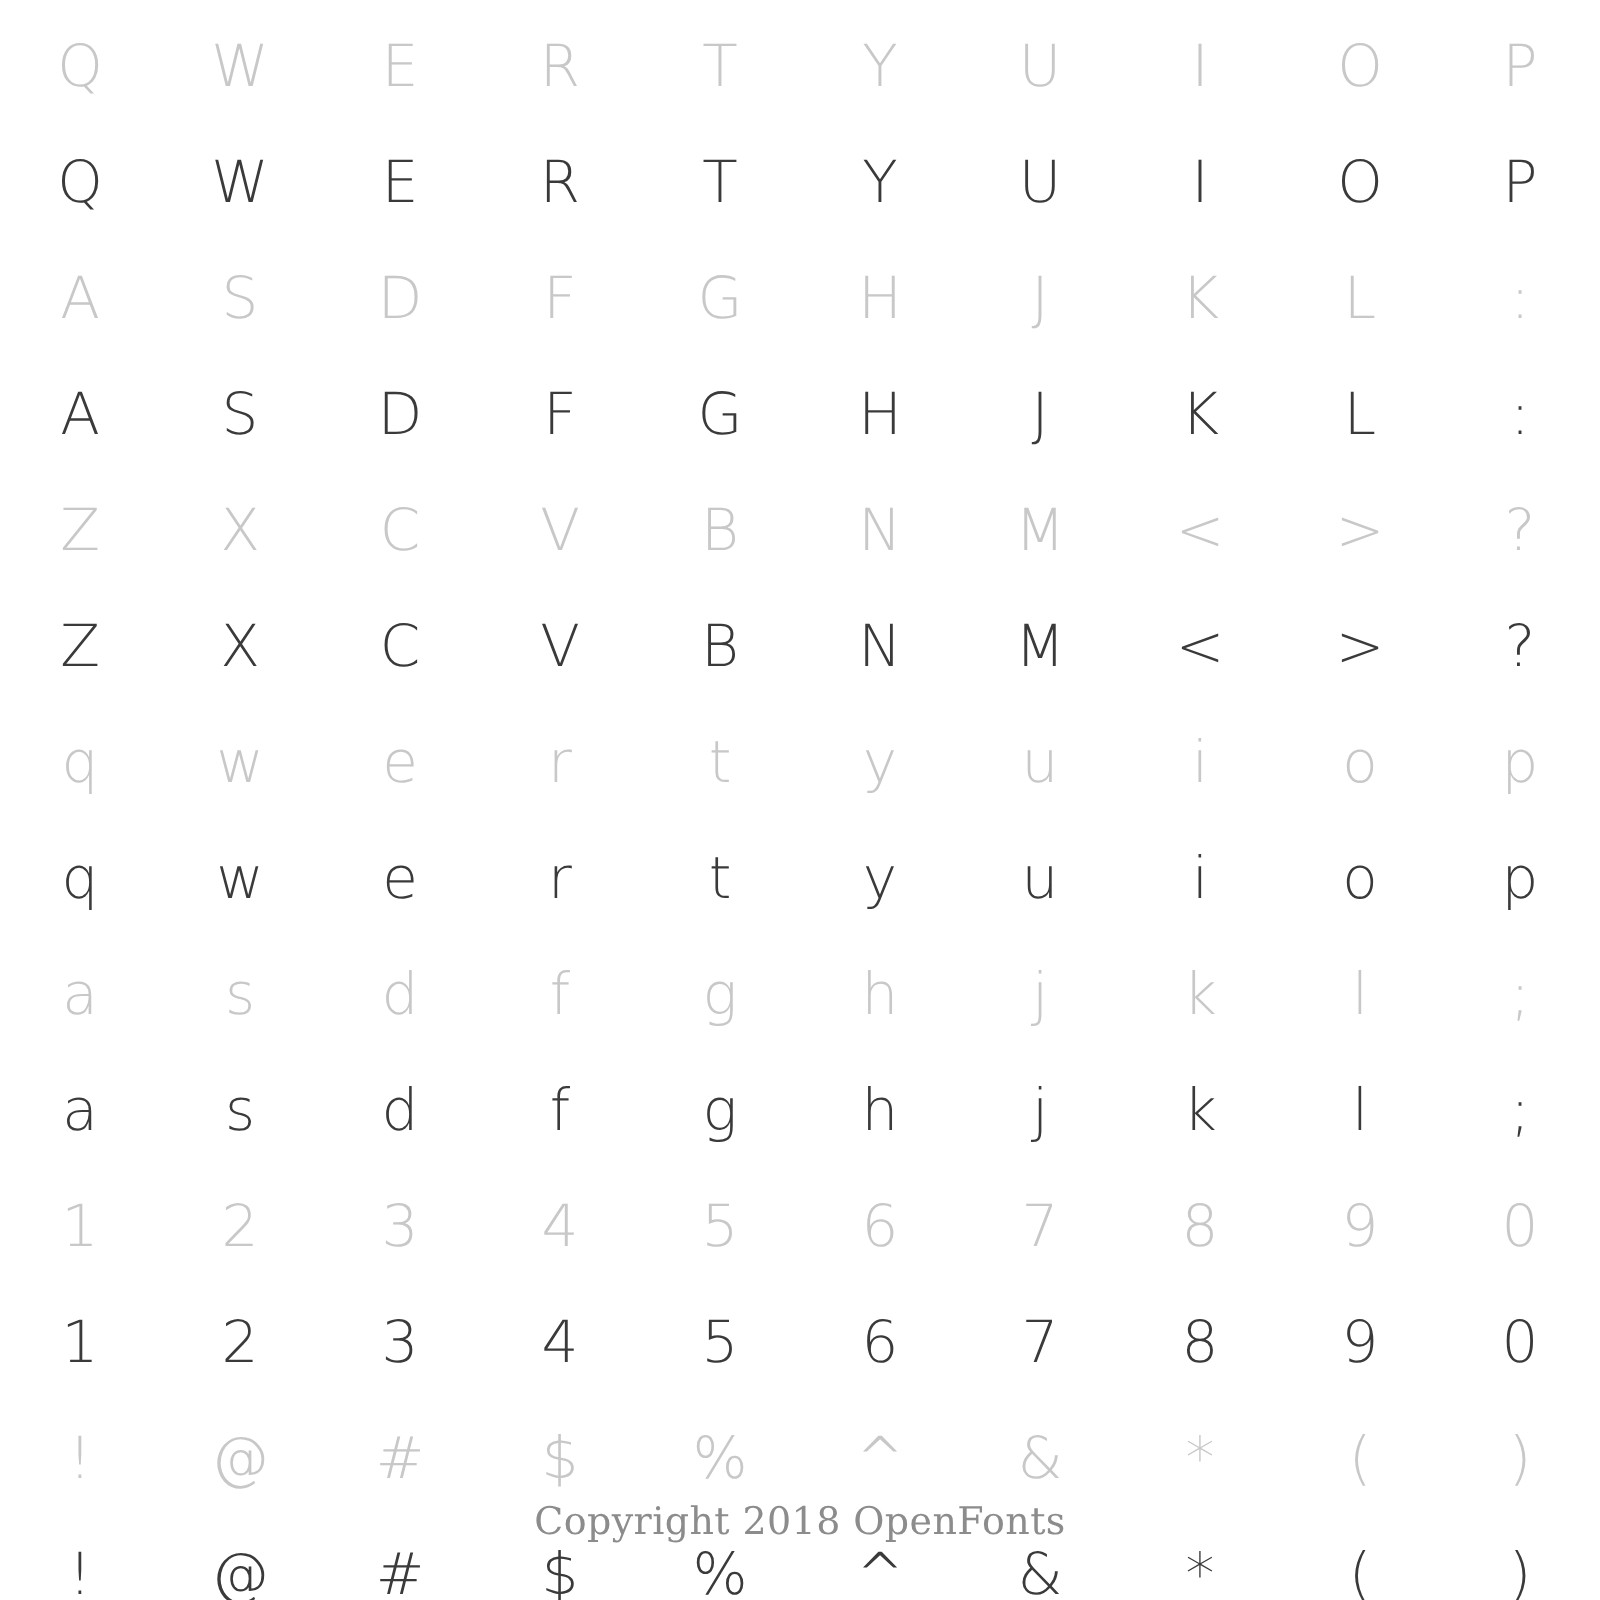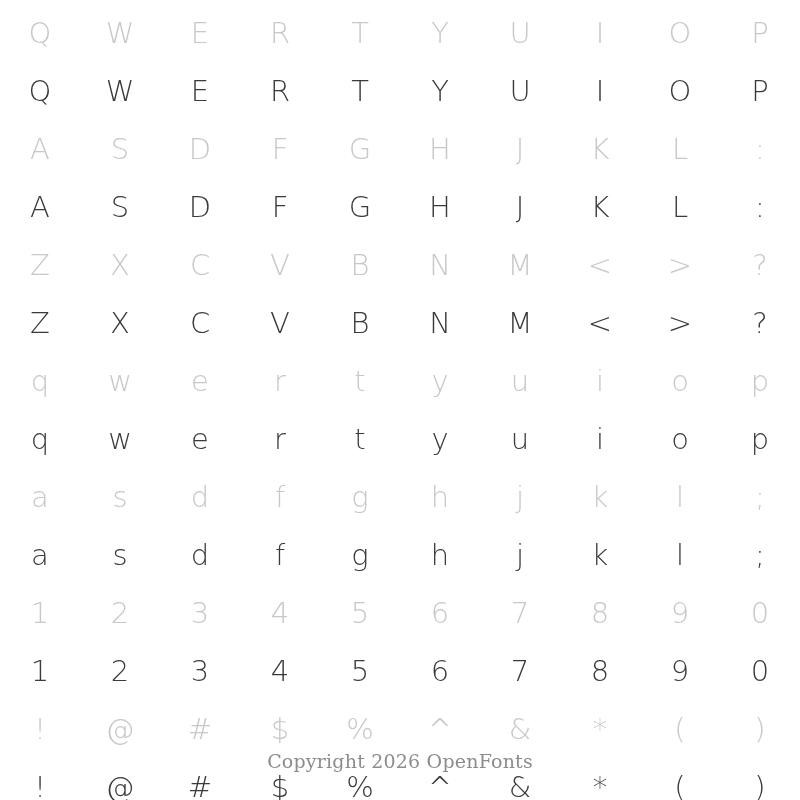--- a/index.html
+++ b/index.html
@@ -230,15 +230,15 @@
         <div class="cell">$</div>
         <div class="cell">%</div>
         <div class="cell">^</div>
         <div class="cell">&amp;</div>
         <div class="cell">*</div>
         <div class="cell">(</div>
         <div class="cell">)</div>
       </div>
     </div>
 
-  <div class="footer">Copyright 2026 OpenFonts</div>
+  <div class="footer">Copyright 2018 OpenFonts</div>
 
 </div>
 
 </body></html>

